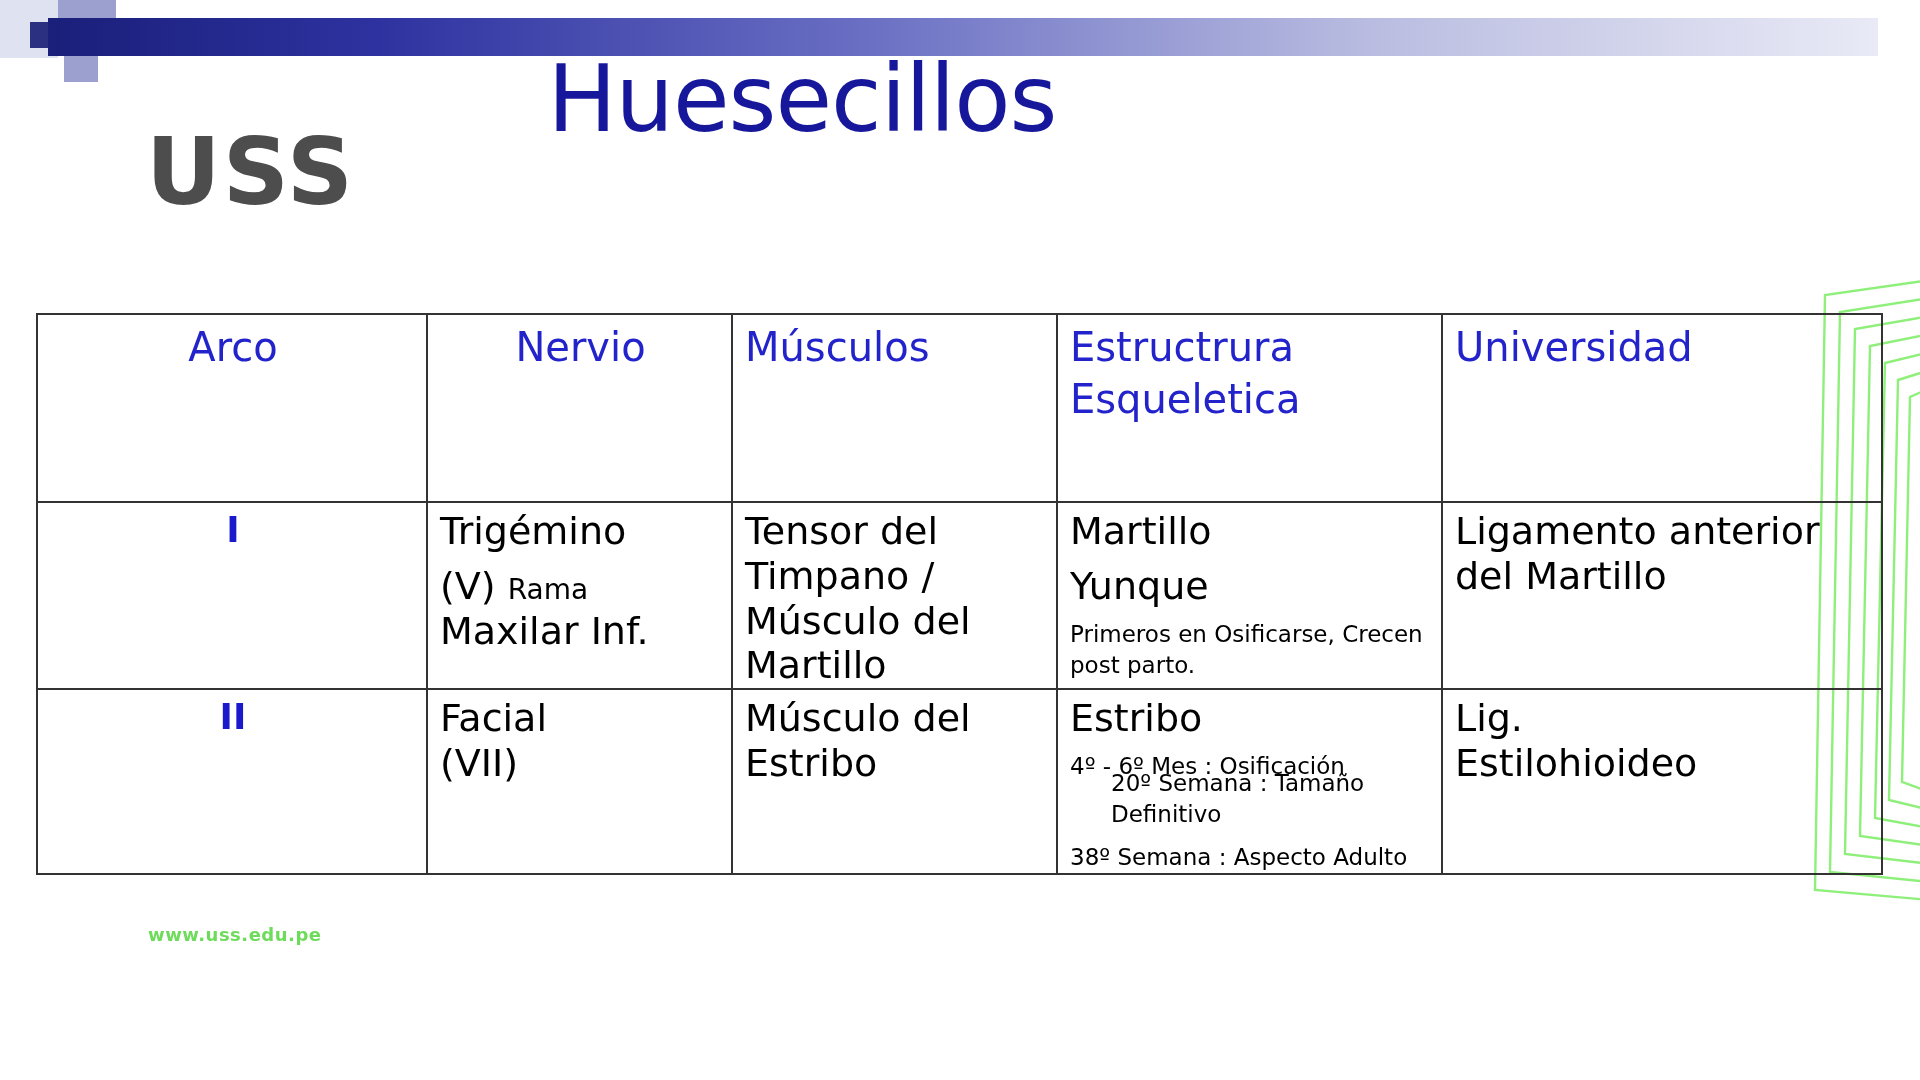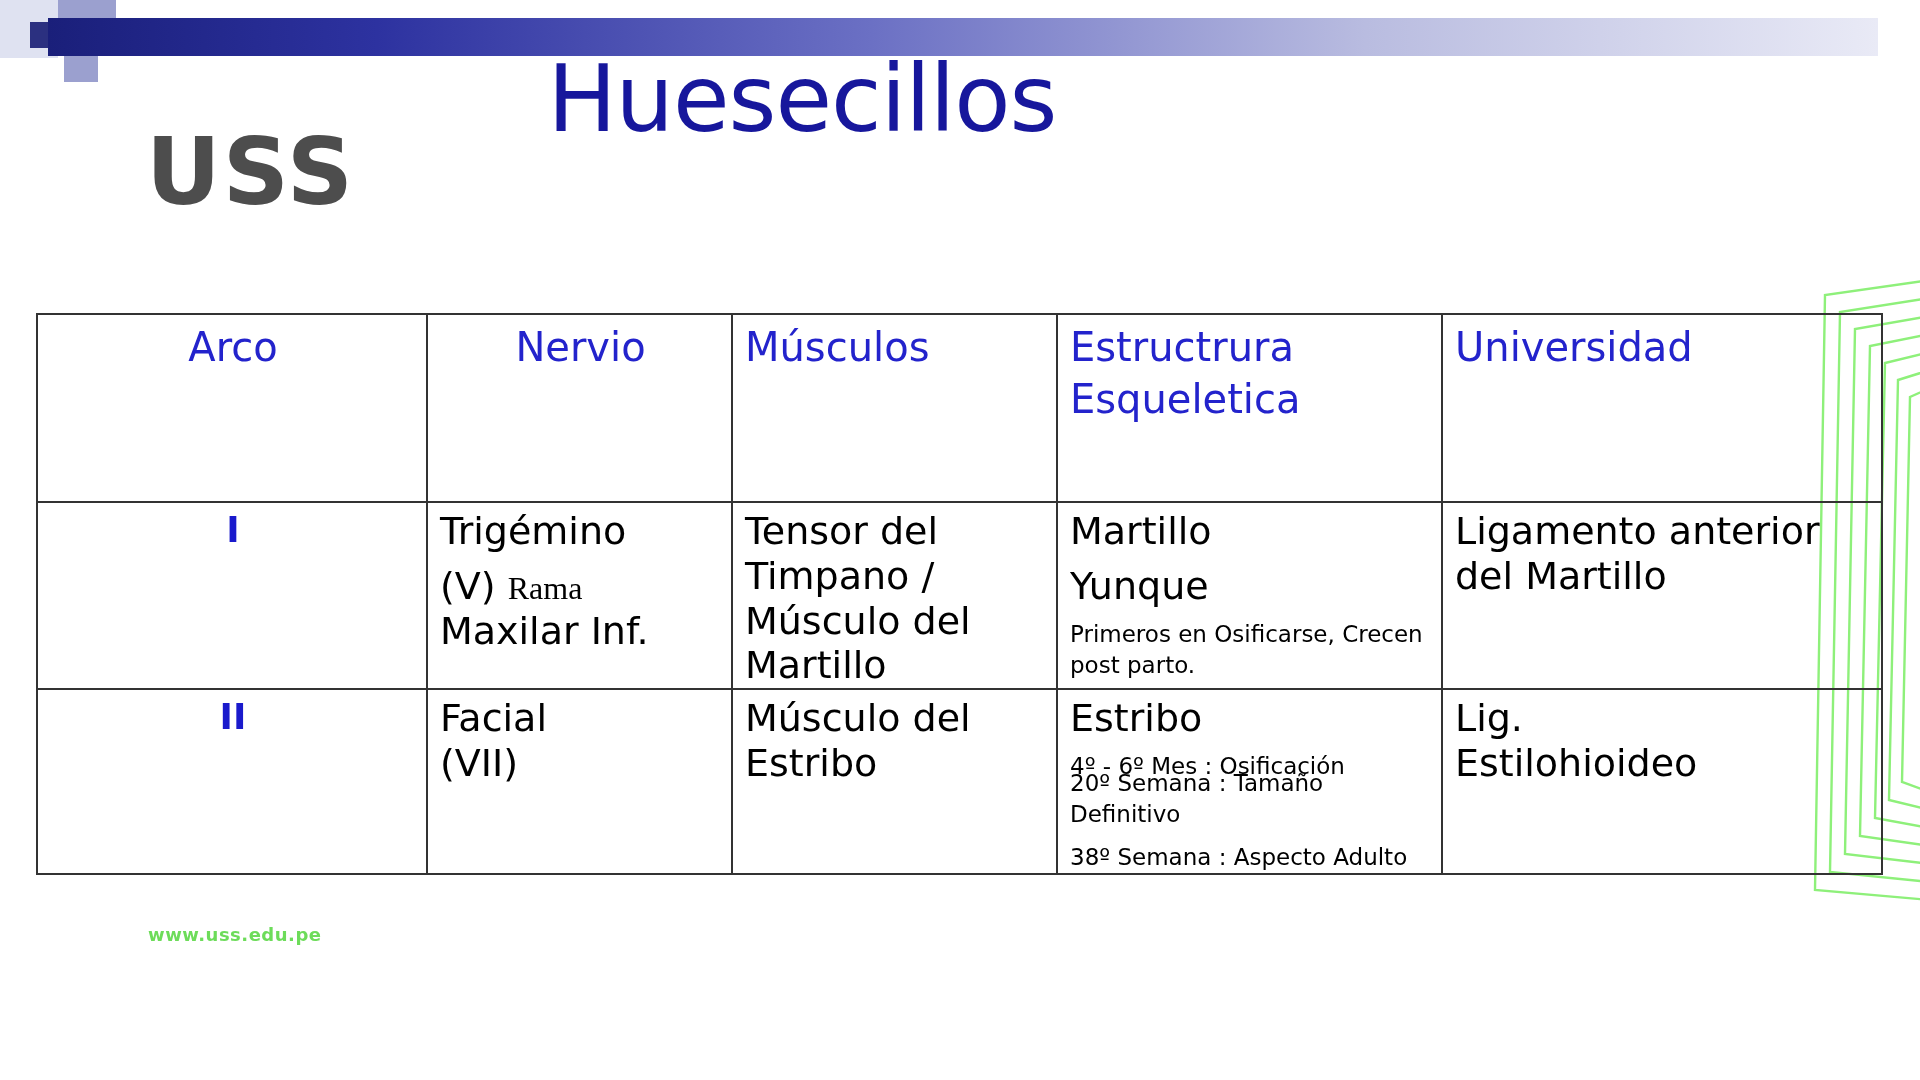--- a/index.html
+++ b/index.html
@@ -136,27 +136,27 @@
     font-weight: bold;
     font-size: 36px;
     font-family: "DejaVu Sans", sans-serif;
   }
   .small {
     font-size: 23px;
     line-height: 1.35;
     color: #000;
   }
   .sub {
-    font-size: 32px;
-    font-family: Liberation Serif, serif;
+    font-size: 28px;
   }
   .tight { margin-top: 12px; }
   .gap-sm { height: 10px; }
   .overlap {
     margin-top: -14px;
+    margin-left: 41px;
   }
 </style>
 </head>
 <body>
 
 <div class="top-strip">
   <div class="sq pale" style="left:0px;  top:0px;  width:58px;  height:58px;"></div>
   <div class="sq mid" style="left:58px; top:0px;  width:58px;  height:22px;"></div>
   <div class="sq dark" style="left:30px; top:22px; width:34px;  height:26px;"></div>
   <div class="sq mid" style="left:64px; top:48px; width:34px;  height:34px;"></div>

